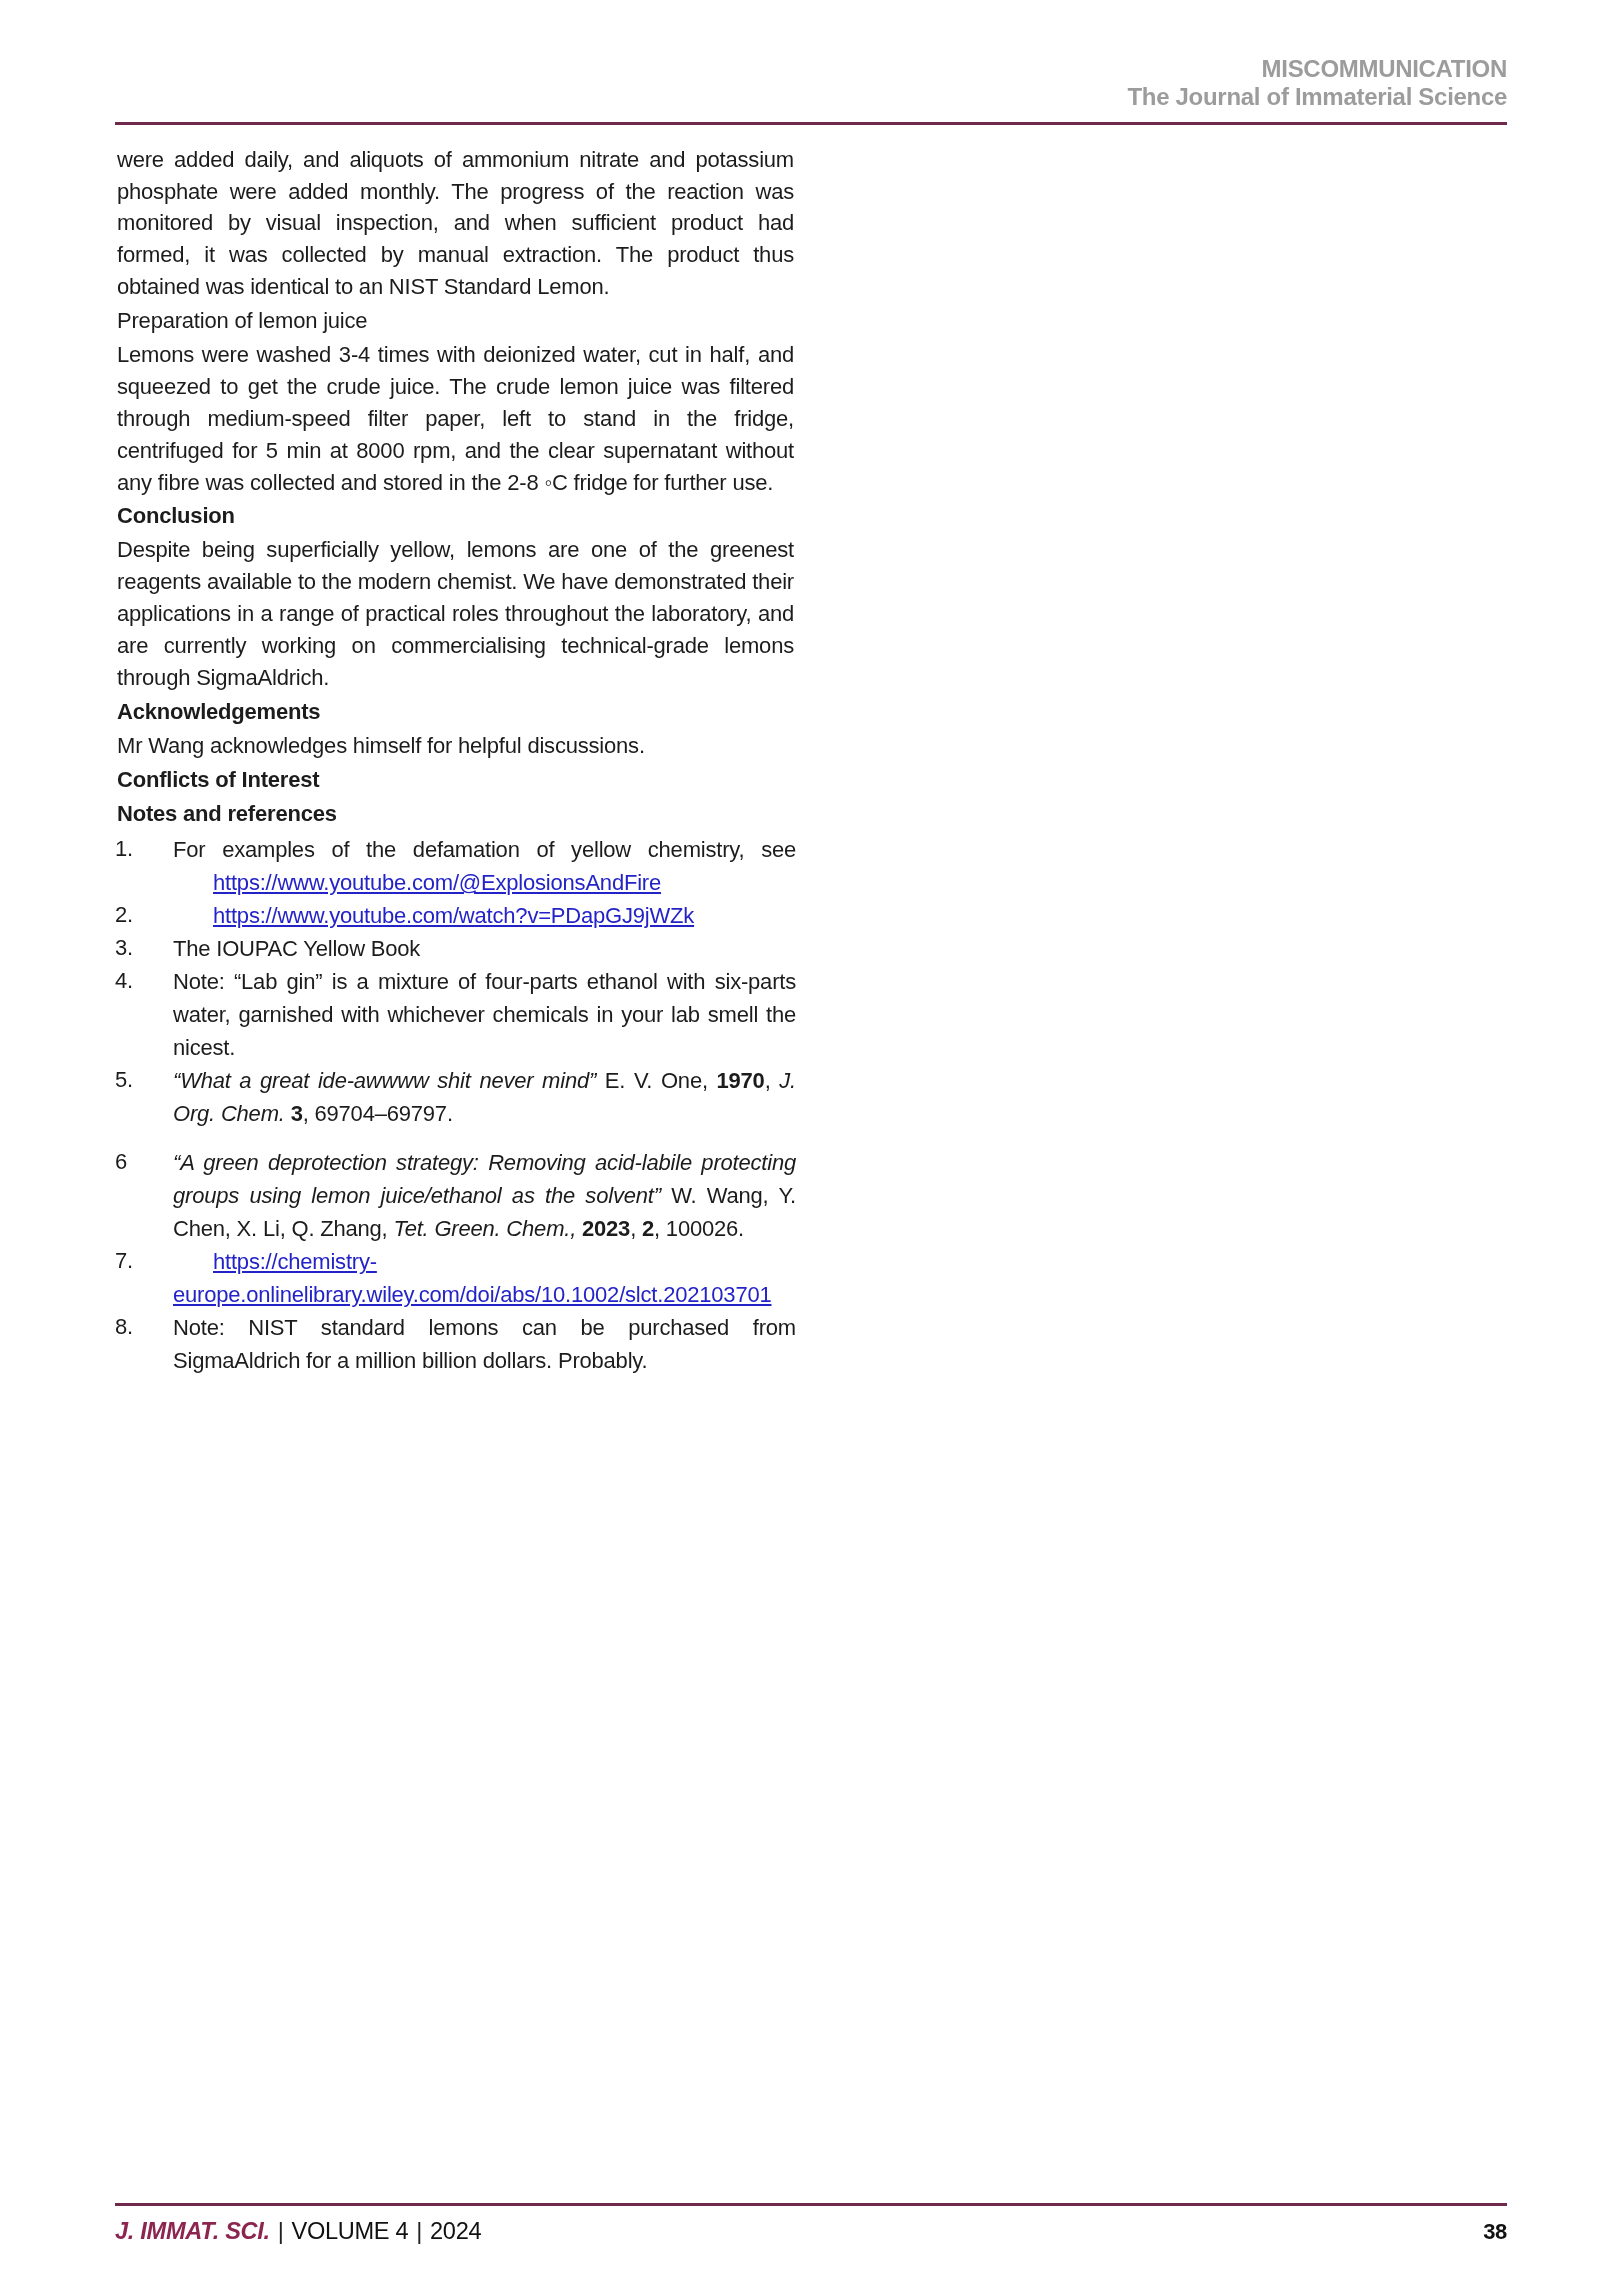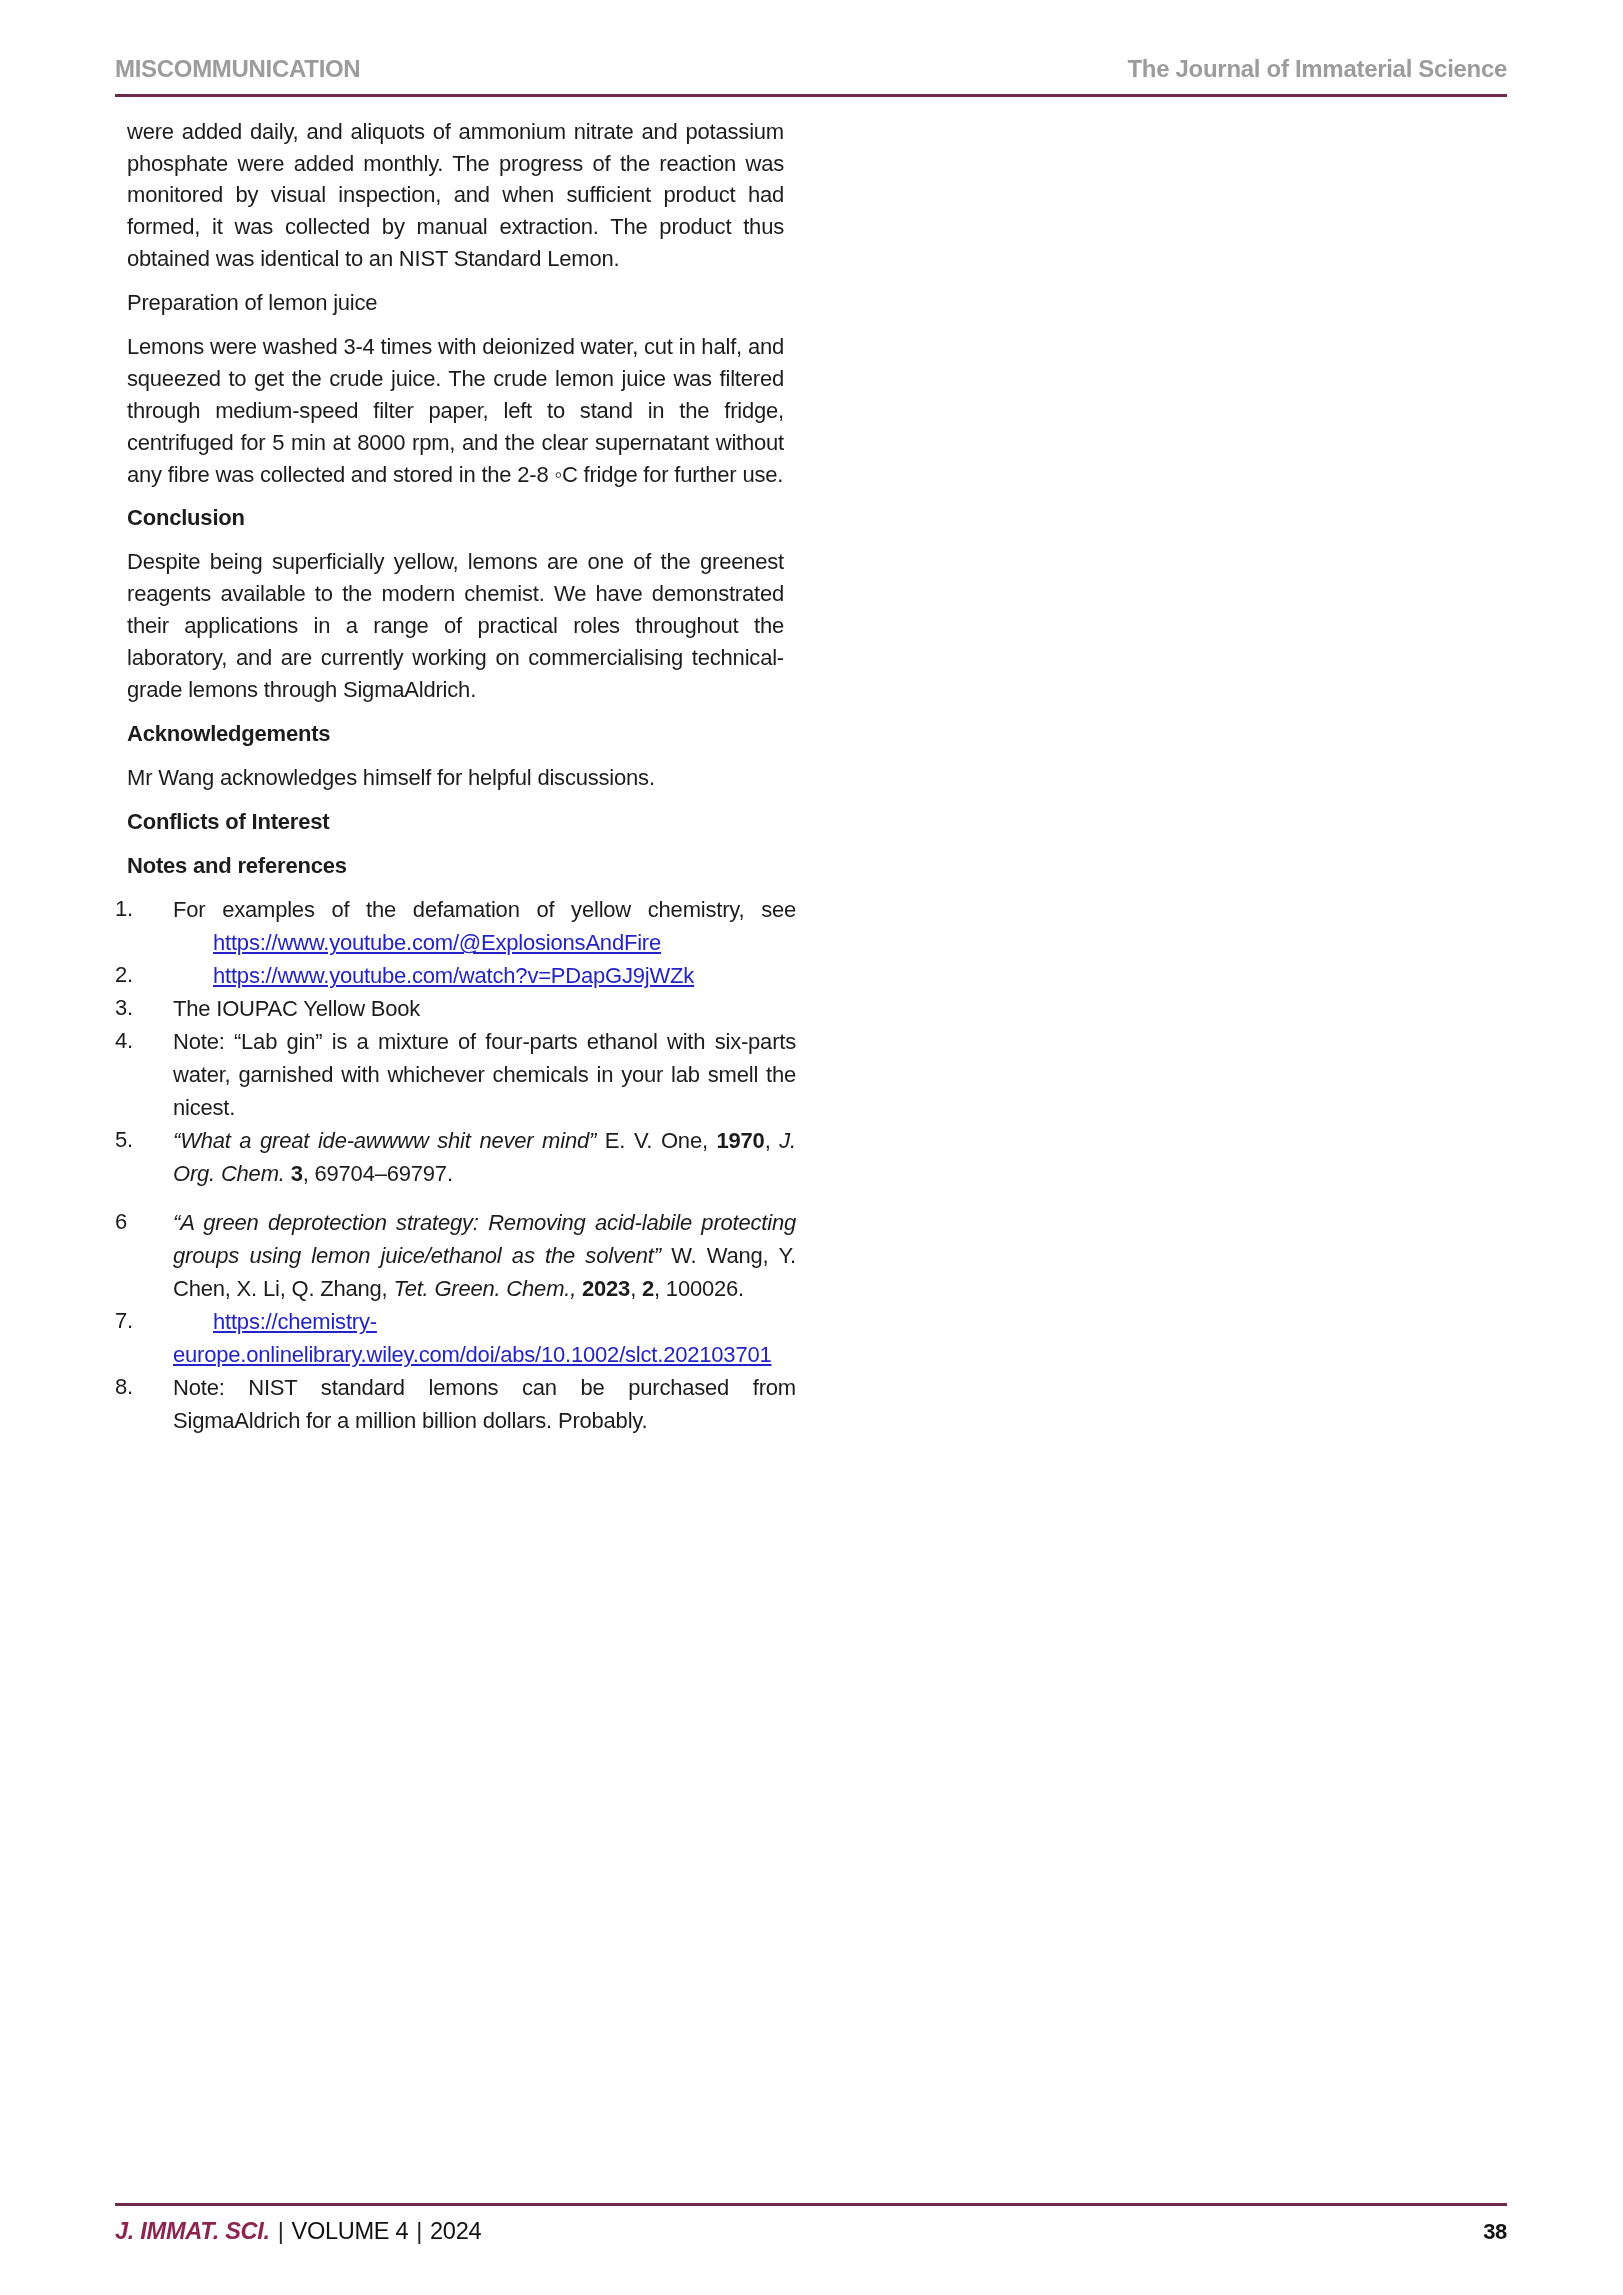--- a/index.html
+++ b/index.html
@@ -7,29 +7,30 @@
     width:1623px; height:2295px; position:relative;
     background:#ffffff; color:#1c1c1c;
     font-family:"Liberation Sans", sans-serif;
   }
   .content-frame { position:absolute; left:115px; width:1392px; top:55px; }
 
   .page-header {
     display:flex; justify-content:space-between; align-items:flex-end;
     font-weight:bold; font-size:24px; letter-spacing:-0.3px;
     color:var(--header-gray, #9c9c9c);
+    flex-direction:column;
   }
   .header-rule { height:3.9px; margin-top:10.5px; background:var(--rule-maroon, #6d2a4c); }
 
   .column {
     width:681px; margin-top:18.3px;
     font-size:22px; line-height:1.45; text-align:justify;
     letter-spacing:-0.2px;
   }
-  .column p { margin:12px; }
+  .column p { margin:2px; }
   .sec-heading { font-weight:bold; margin-top:19.6px; }
   .sec-heading.italic-heading { font-weight:normal; }
 
   .refs { margin-top:3.9px; }
   .ref { display:flex; }
   .ref.spaced { margin-top:15.7px; }
   .ref-num { flex:0 0 58px; }
   .ref-text { flex:1; text-align:justify; line-height:1.5; }
   .it { font-style:italic; }
   .bd { font-weight:bold; }

